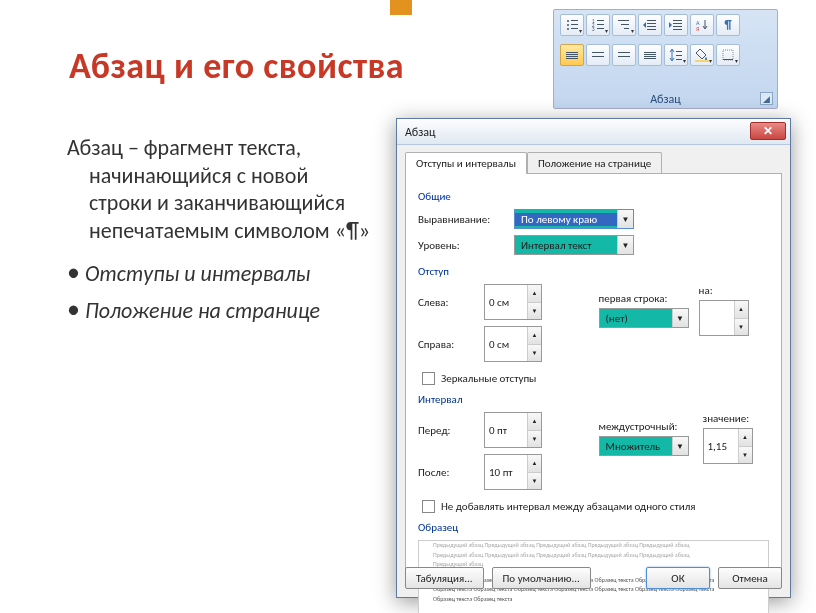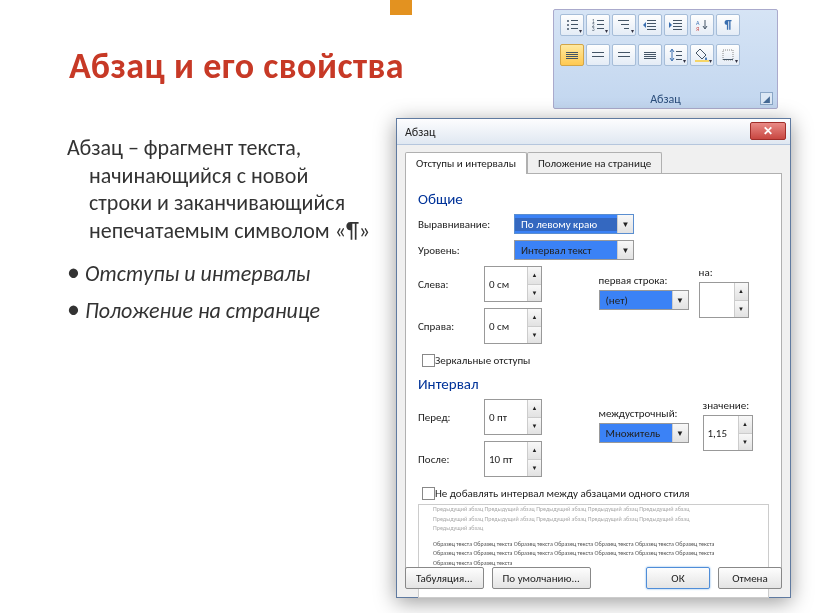--- a/index.html
+++ b/index.html
@@ -29,34 +29,34 @@
 
 .dialog { position: absolute; top: 118px; left: 396px; width: 395px; height: 480px; border: 1px solid #5f7aa0; background: #f0f0f0; box-shadow: 0 4px 20px rgba(0,0,0,0.4); font-size: 11px; color: #222; }
 .dlg-title { height: 26px; background: linear-gradient(#fdfdfe, #e0e8f2); border-bottom: 1px solid #b5c6dd; display:flex; align-items:center; padding: 0 8px; gap:6px; font-size: 12px; }
 .dlg-close { position:absolute; right:4px; top:3px; width:36px; height:18px; background: linear-gradient(#e98a86,#c84741); border:1px solid #a02e2a; border-radius:2px; color:#fff; display:flex;align-items:center;justify-content:center; font-weight:bold; font-size:12px; }
 
 .tabs { display:flex; gap:0; padding: 6px 8px 0 8px; background:#f0f0f0; }
 .tab { padding: 4px 10px; border:1px solid #b0b0b0; border-bottom:none; background:#f0f0f0; font-size:11px; border-radius:2px 2px 0 0; position:relative; top:1px; }
 .tab.active { background:#fff; z-index:2; }
 .tab-body { margin:0 8px 8px 8px; background:#fff; border:1px solid #b0b0b0; padding:10px 12px; height:398px; position:relative; }
 
-.group-label { color:#003399; font-size:15px; margin: 6px 0 6px 0; }
+.group-label { color:#003399; font-size:11px; margin: 6px 0 6px 0; }
 .frow { display:flex; align-items:center; margin-bottom:6px; gap:6px; }
 .flabel { width: 90px; font-size:11px; text-decoration: underline dotted; text-decoration-color: transparent; }
-.combo { display:flex; align-items:center; border:1px solid #999; background:#3b82f6; height:20px; font-size:11px; }
+.combo { display:flex; align-items:center; border:1px solid #999; background:#14b8a6; height:20px; font-size:11px; }
 .combo.sel { border-color:#5a8ed0; }
 .combo .val { padding: 0 6px; flex:1; white-space:nowrap; }
 .combo .val.hl { background:#3468c0; color:#fff; }
 .combo .arr { width:16px; height:100%; border-left:1px solid #ccc; background:linear-gradient(#f8f8f8,#e2e2e2); display:flex;align-items:center;justify-content:center; font-size:8px; }
 .spinner { display:flex; border:1px solid #999; background:#fff; height:36px; width:58px; }
 .spinner .val { flex:1; padding:0 4px; display:flex;align-items:center; }
 .spinner .sp { width:14px; display:flex; flex-direction:column; }
 .spinner .sp div { flex:1; border-left:1px solid #ccc; background:linear-gradient(#f8f8f8,#e2e2e2); display:flex;align-items:center;justify-content:center; font-size:6px; }
 .spinner .sp div+div { border-top:1px solid #ccc; }
-.chk { display:flex; margin:4px 0 2px 4px; font-size:11px; }
+.chk { display:flex; gap:6px; margin:4px 0 2px 4px; font-size:11px; }
 .chk .box { width:13px; height:13px; border:1px solid #888; background:#fff; }
 
 .preview { margin-top:4px; border:1px solid #ccc; background:#fff; height:94px; padding:0 14px; }
 .pv-text { font-size:6px; color:#aaa; line-height:1.6; }
 
 .dlg-buttons { position:absolute; bottom:8px; left:8px; right:8px; display:flex; gap:8px; align-items:center; }
 .btn { height:22px; padding:0 10px; border:1px solid #888; background:linear-gradient(#fdfdfd,#e4e4e4); border-radius:2px; font-size:11px; display:flex;align-items:center; }
 .btn.primary { border-color:#4f8dd8; box-shadow:0 0 2px #6aa6e5; }
 .spacer { flex:1; }
 
@@ -233,20 +233,21 @@
         </div>
       </div>
       <div class="frow">
         <div class="flabel">Уровень:</div>
         <div class="combo" style="width:120px">
           <div class="val">Интервал текст</div>
           <div class="arr">▼</div>
         </div>
       </div>
 
+      <div class="group-label" style="margin-top:10px">Отступ</div>
       <div class="col2">
         <div>
           <div class="frow">
             <div class="flabel" style="width:60px">Слева:</div>
             <div class="spinner">
                 <div class="val">0 см</div>
                 <div class="sp">
                   <div>▲</div>
                   <div>▼</div>
                 </div>
@@ -334,20 +335,21 @@
                 </div>
             </div>
           </div>
         </div>
       </div>
       <div class="chk">
           <div class="box"></div>
           <span>Не добавлять интервал между абзацами одного стиля</span>
         </div>
 
+      <div class="group-label" style="margin-top:8px">Образец</div>
       <div class="preview">
         <div class="pv-text">Предыдущий абзац Предыдущий абзац Предыдущий абзац Предыдущий абзац Предыдущий абзац<br>Предыдущий абзац Предыдущий абзац Предыдущий абзац Предыдущий абзац Предыдущий абзац<br>Предыдущий абзац</div>
         <div style="height:6px"></div>
         <div class="pv-text" style="color:#555">Образец текста Образец текста Образец текста Образец текста Образец текста Образец текста Образец текста<br>Образец текста Образец текста Образец текста Образец текста Образец текста Образец текста Образец текста<br>Образец текста Образец текста</div>
       </div>
 
     </div>
 
     <div class="dlg-buttons">
       <div class="btn">Табуляция...</div>

